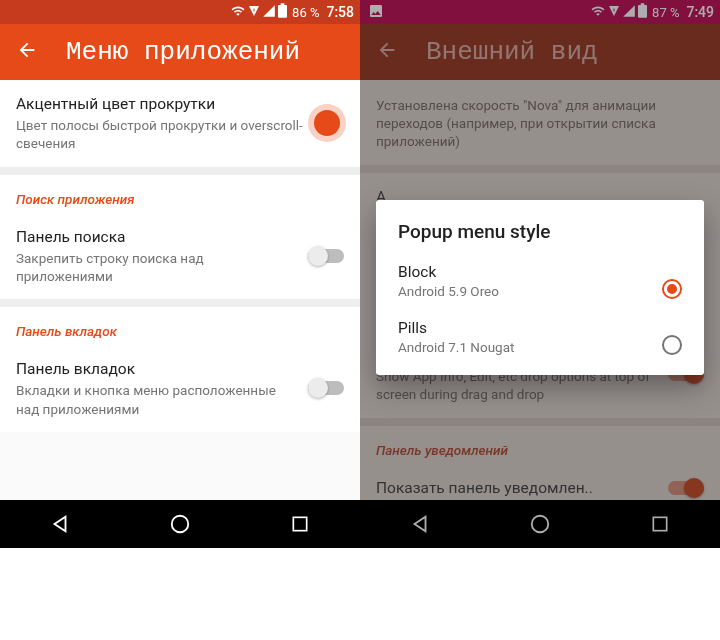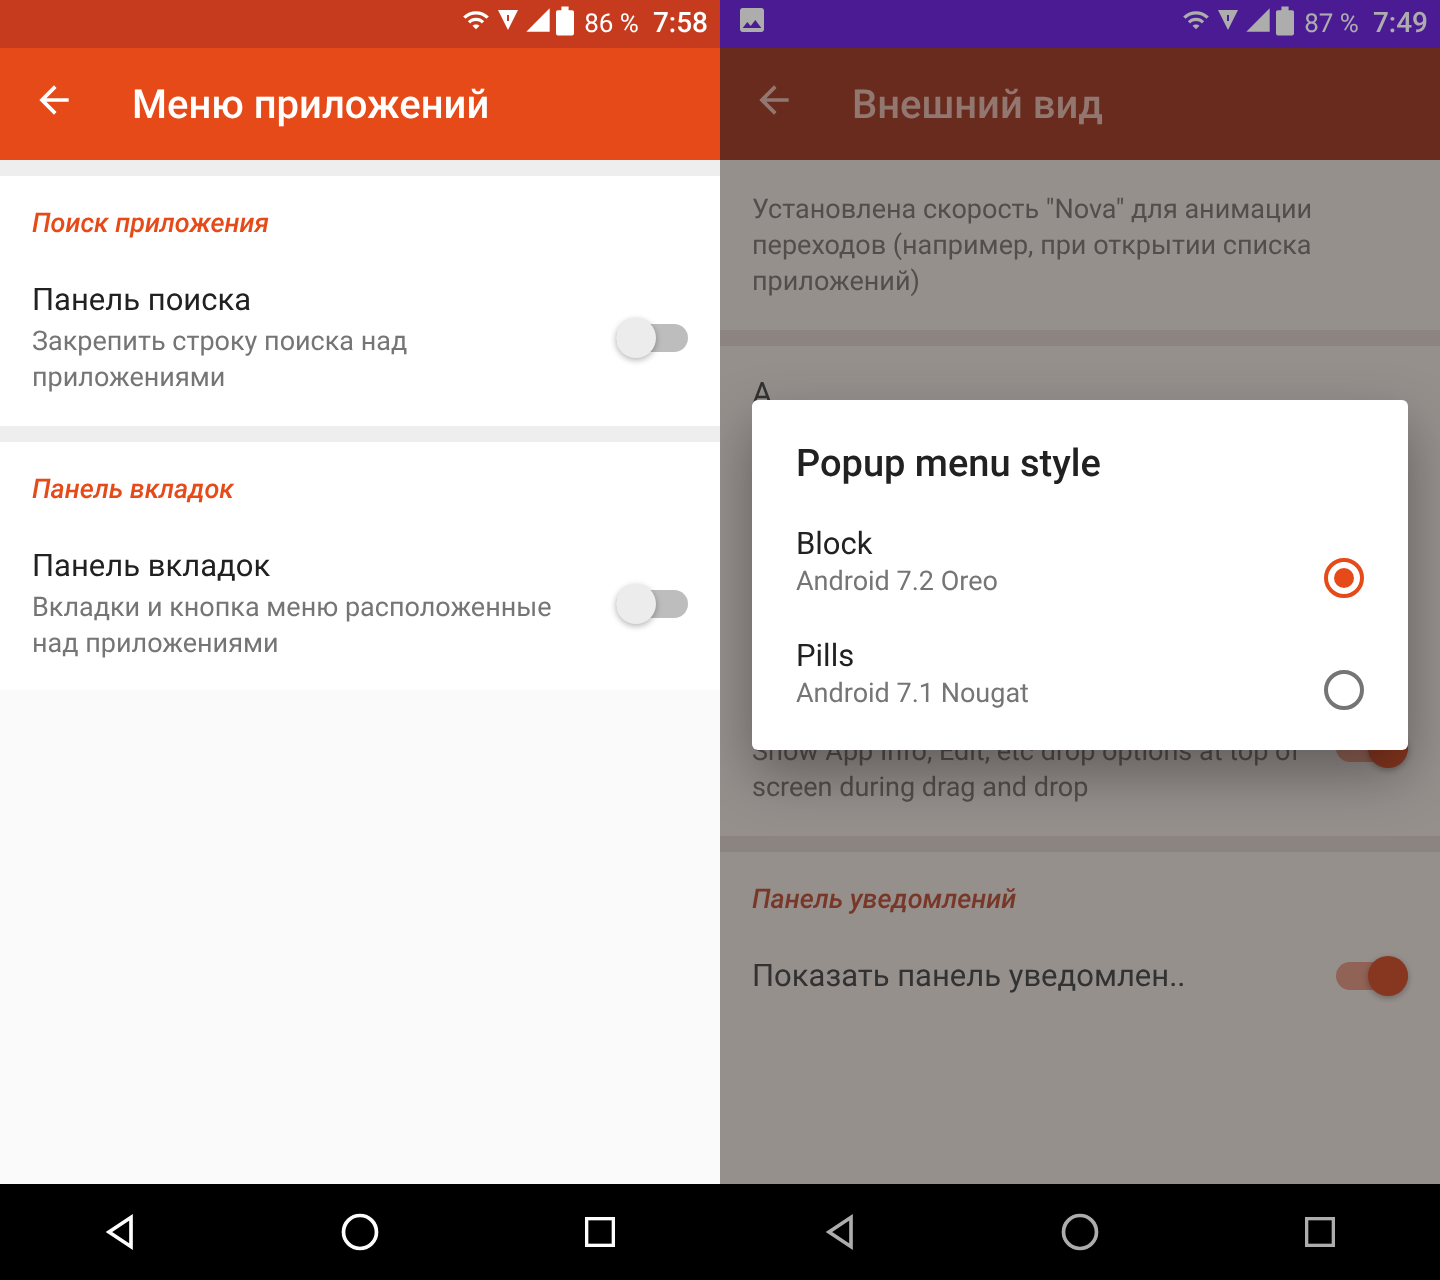--- a/index.html
+++ b/index.html
@@ -8,57 +8,57 @@
     background: #fff;
     width: 720px;
     height: 640px;
     overflow: hidden;
     position: relative;
   }
   .device {
     position: absolute;
     top: 0;
     width: 360px;
-    height: 640px;
+    height: 548px;
     overflow: hidden;
     background: #fafafa;
   }
   .device.left { left: 0; }
   .device.right { left: 360px; }
 
   
   .statusbar {
     height: 24px;
     display: flex;
     align-items: center;
     justify-content: flex-end;
     padding: 0 6px;
     color: #fff;
     font-size: 13px;
     gap: 2px;
   }
   .device.left .statusbar { background: #c63b1d; }
-  .device.right .statusbar { background: #6d28d9; }
+  .device.right .statusbar { background: #be185d; }
   .status-left-icon { margin-right: auto; margin-left: 2px; }
   .statusbar svg { fill: #fff; }
   .battery-text { font-size: 13px; margin: 0 3px; }
   .clock-text { font-size: 14px; font-weight: 500; margin-left: 2px; }
 
   
   .toolbar {
     height: 56px;
     display: flex;
     align-items: center;
     padding: 0 16px;
     color: #fff;
   }
   .device.left .toolbar { background: #e64a19; }
   .device.right .toolbar { background: #9c402e; color: #d7b0a6; }
   .toolbar .back { margin-right: 28px; }
-  .toolbar .title { font-size: 20px; font-weight: 500; }
+  .toolbar .title { font-size: 26px; font-weight: 500; font-family: Liberation Mono, monospace; }
 
   
   .content {
     height: calc(640px - 24px - 56px - 48px);
     overflow: hidden;
     background: #fafafa;
   }
 
   .setting {
     background: #fff;
@@ -164,20 +164,27 @@
   </div>
 
   <div class="toolbar">
     <span class="back"><svg width="22" height="22" viewBox="0 0 24 24" fill="#fff">
           <path d="M20 11H7.83l5.59-5.59L12 4l-8 8 8 8 1.41-1.41L7.83 13H20v-2z"></path>
         </svg></span>
     <span class="title">Меню приложений</span>
   </div>
 
   <div class="content">
+    <div class="setting">
+      <div class="textcol">
+        <div class="primary">Акцентный цвет прокрутки</div>
+        <div class="secondary">Цвет полосы быстрой прокрутки и overscroll-свечения</div>
+      </div>
+      <div class="accent-dot"></div>
+    </div>
     <div class="gap"></div>
     <div class="section-header">Поиск приложения</div>
     <div class="setting">
       <div class="textcol">
         <div class="primary">Панель поиска</div>
         <div class="secondary">Закрепить строку поиска над приложениями</div>
       </div>
       <div class="switch off">
           <div class="track"></div>
           <div class="thumb"></div>
@@ -281,21 +288,21 @@
     </div>
   </div>
 
   <div class="scrim"></div>
 
   <div class="dialog">
     <div class="dialog-title">Popup menu style</div>
     <div class="radio-row">
       <div class="rtext">
         <div class="rprimary">Block</div>
-        <div class="rsecondary">Android 7.2 Oreo</div>
+        <div class="rsecondary">Android 5.9 Oreo</div>
       </div>
       <div class="radio checked"></div>
     </div>
     <div class="radio-row">
       <div class="rtext">
         <div class="rprimary">Pills</div>
         <div class="rsecondary">Android 7.1 Nougat</div>
       </div>
       <div class="radio"></div>
     </div>

